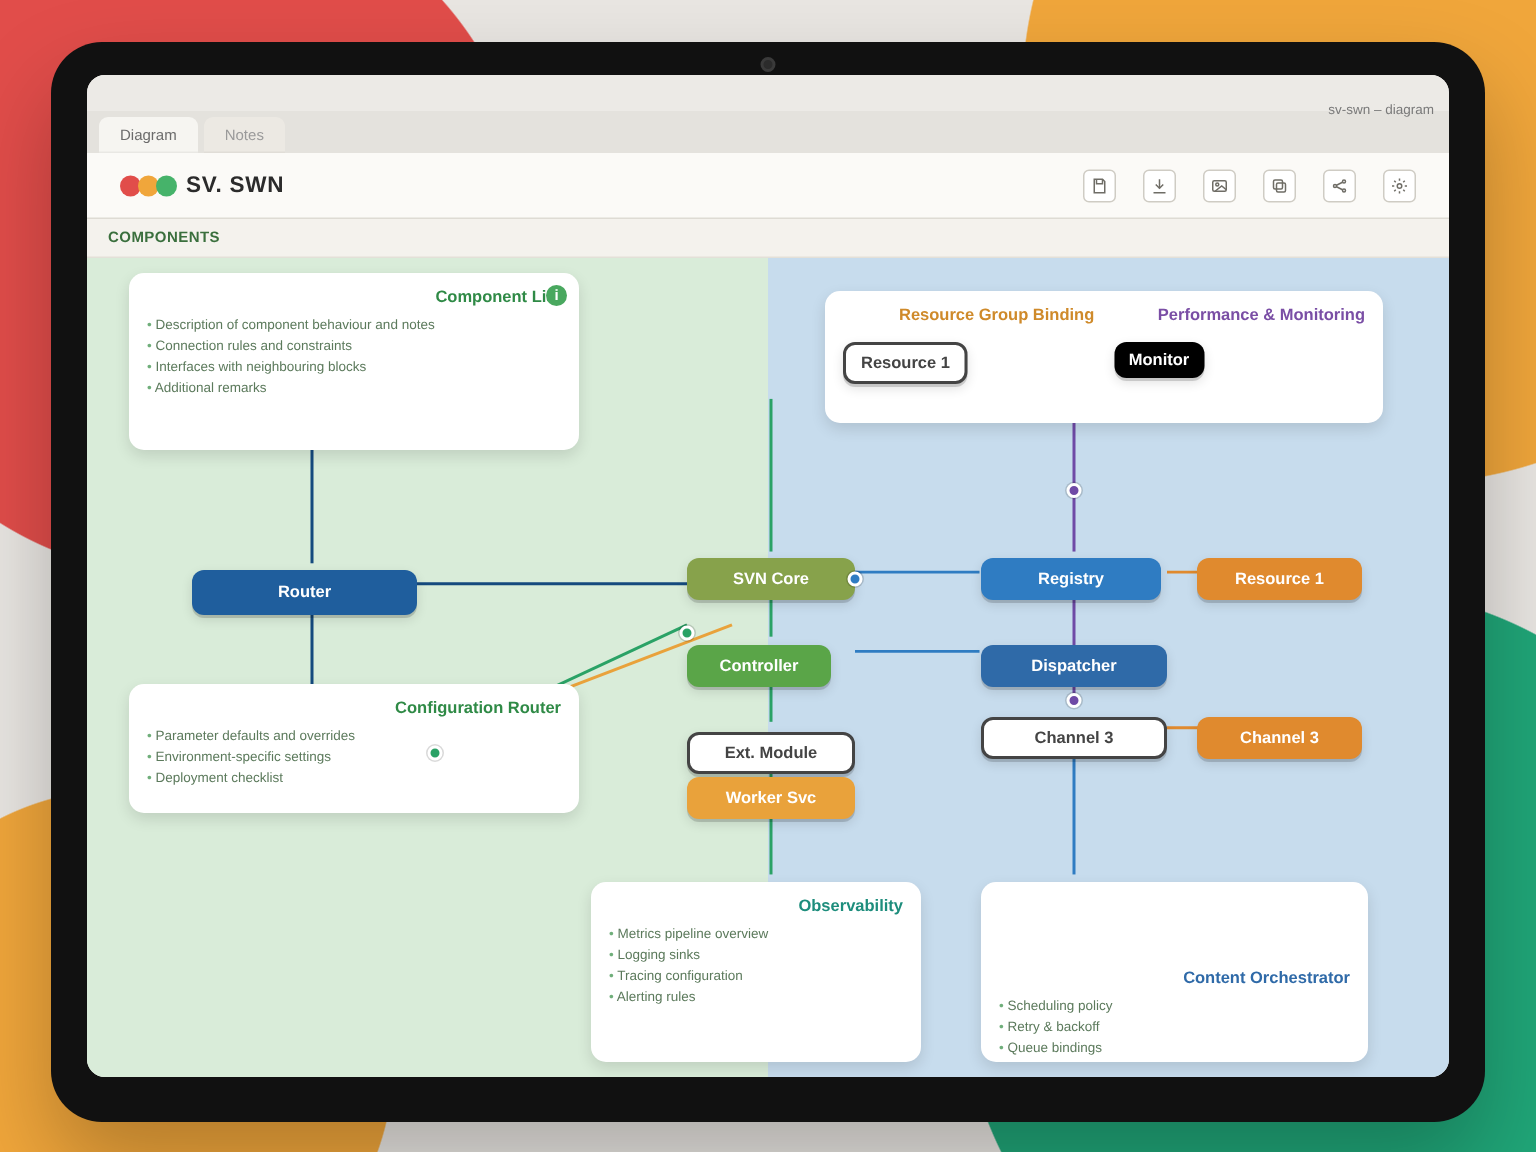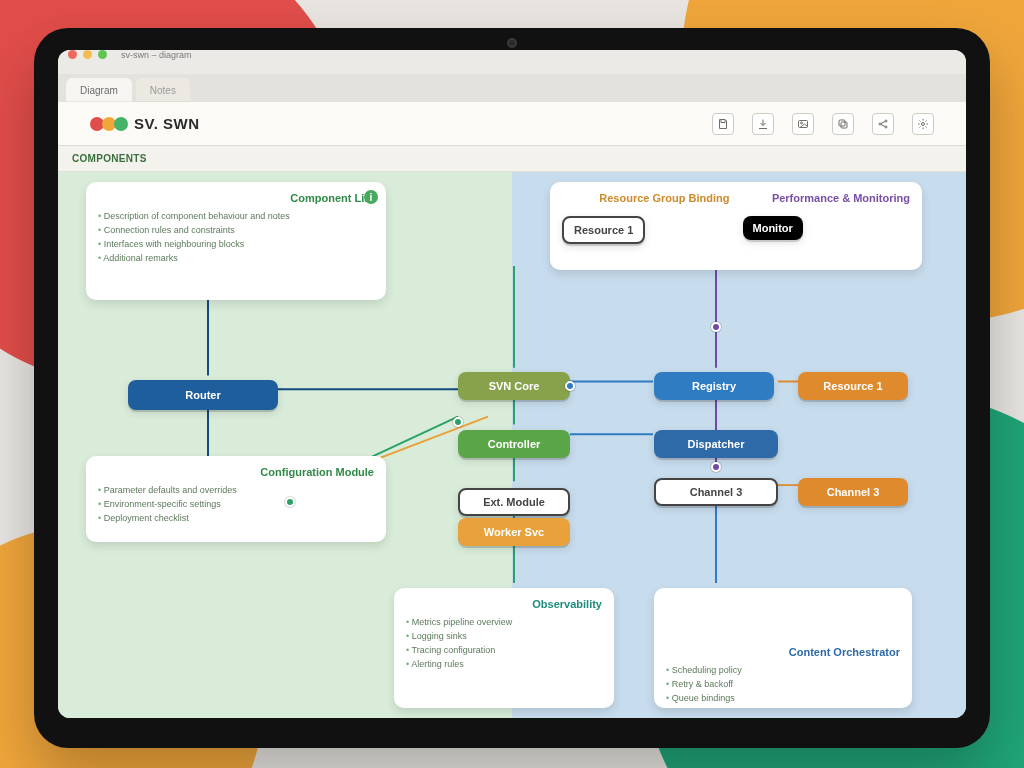--- a/index.html
+++ b/index.html
@@ -23,28 +23,28 @@
     padding: 22px 24px 30px 24px;
   }
   .camera { position:absolute; left:50%; top:10px; transform:translateX(-50%);
     width:10px; height:10px; border-radius:50%; background:#2b2b2b; border:2px solid #3a3a3a; }
   .screen {
     position:relative; width:100%; height:100%; border-radius:12px; overflow:hidden;
     background:#f3f2ef;
   }
 
   
-  .titlebar { height:24px; background:#eceae6; display:flex; align-items:flex-start; gap:6px; padding:0 10px; font-size:9px; color:#7a7a7a; }
+  .titlebar { height:24px; background:#eceae6; display:flex; align-items:flex-end; gap:6px; padding:0 10px; font-size:9px; color:#7a7a7a;flex-direction:column; }
   .tl-dot { width:9px; height:9px; border-radius:50%; }
   .red{background:#ee6a5f}.yellow{background:#f5bd4f}.green{background:#61c454}
   .tabstrip { height:28px; background:#e4e2dd; display:flex; align-items:flex-end; padding:0 8px; gap:4px; }
   .tab { background:#f6f5f1; height:24px; border-radius:6px 6px 0 0; padding:0 14px; font-size:10px; color:#6b6b6b; display:flex; align-items:center; box-shadow:0 -1px 0 rgba(0,0,0,.05) inset;text-align:right;}
   .tab.inactive{ background:#ece9e3; color:#9a9a9a; }
 
-  .toolbar { height:44px; background:#fbfaf7; border-bottom:1px solid #dedbd4; display:flex; align-items:center; padding:0 32px; gap:18px; }
+  .toolbar { height:44px; background:#fbfaf7; border-bottom:1px solid #dedbd4; display:flex; align-items:center; padding:0 22px; gap:18px; }
   .brand { display:flex; align-items:center; gap:6px; font-weight:800; letter-spacing:.5px; font-size:15px; color:#2b2b2b;}
   .brand-dot{width:14px;height:14px;border-radius:50%;}
   .brand .d1{background:#e14d4a}.brand .d2{background:#f0a63b;margin-left:-8px}.brand .d3{background:#46b36a;margin-left:-8px}
   .toolbar-spacer{flex:1}
   .tbicon{ width:22px; height:22px; border:1px solid #cfccc4; border-radius:4px; display:flex; align-items:center; justify-content:center; color:#6f6d66; background:#fff;}
   .tbicon svg{width:12px;height:12px;stroke:#6f6d66;fill:none;stroke-width:2}
 
   .subtoolbar{ height:26px; background:#f4f2ed; border-bottom:1px solid #e3e0d8; display:flex; align-items:center; padding:0 14px; font-size:10px; color:#3a6f3d; font-weight:700; letter-spacing:.3px;}
 
   
@@ -192,47 +192,47 @@
           <li>Interfaces with neighbouring blocks</li>
           <li>Additional remarks</li>
         </ul>
       </div>
 
       <div class="node b-blue" style="left:70px;top:208px;width:150px;height:30px">
         <span>Router</span>
       </div>
 
       <div class="card" style="left:28px;top:284px;width:300px;height:86px">
-        <div class="card-title">Configuration Module</div>
+        <div class="card-title">Configuration Router</div>
         <ul class="bullets">
           <li>Parameter defaults and overrides</li>
           <li>Environment-specific settings</li>
           <li>Deployment checklist</li>
         </ul>
       </div>
 
-      <div class="card" style="left:492px;top:10px;width:372px;height:88px;display:flex;gap:13px">
+      <div class="card" style="left:492px;top:22px;width:372px;height:88px;display:flex;gap:13px">
         <div style="flex:1">
           <div class="card-title" style="color:#cf8a2a">Resource Group Binding</div>
           <div class="node outline o-orange" style="position:relative;display:inline-flex;height:24px;margin-top:6px">
             <span>Resource 1</span>
           </div>
         </div>
         <div style="flex:1">
           <div class="card-title purple">Performance &amp; Monitoring</div>
           <div class="node b-purple" style="position:relative;display:inline-flex;height:24px;margin-top:6px">
             <span>Monitor</span>
           </div>
         </div>
       </div>
 
       <div class="node b-olive" style="left:400px;top:200px;width:112px;height:28px">
         <span>SVN Core</span>
       </div>
-      <div class="node b-green" style="left:400px;top:258px;width:112px;height:28px">
+      <div class="node b-green" style="left:400px;top:258px;width:96px;height:28px">
         <span>Controller</span>
       </div>
       <div class="node outline o-orange" style="left:400px;top:316px;width:112px;height:28px">
         <span>Ext. Module</span>
       </div>
       <div class="node b-orange" style="left:400px;top:346px;width:112px;height:28px">
         <span>Worker Svc</span>
       </div>
 
       <div class="node b-blue2" style="left:596px;top:200px;width:120px;height:28px">

